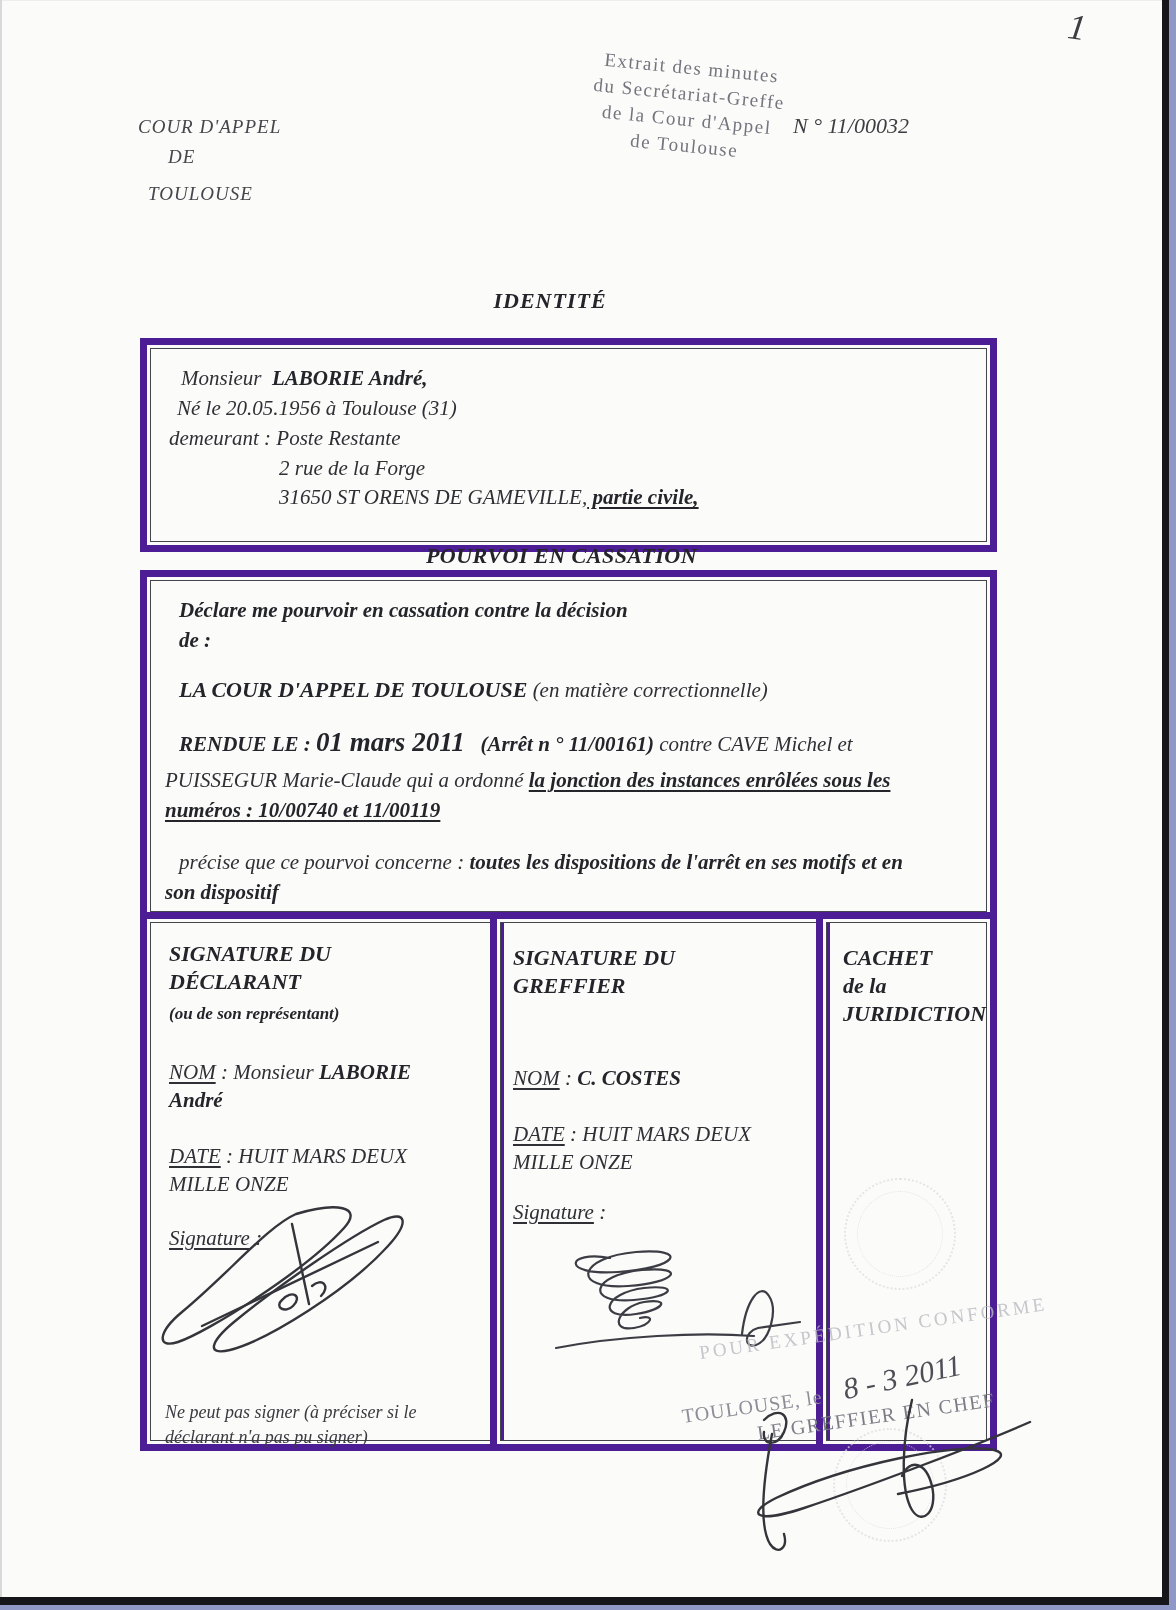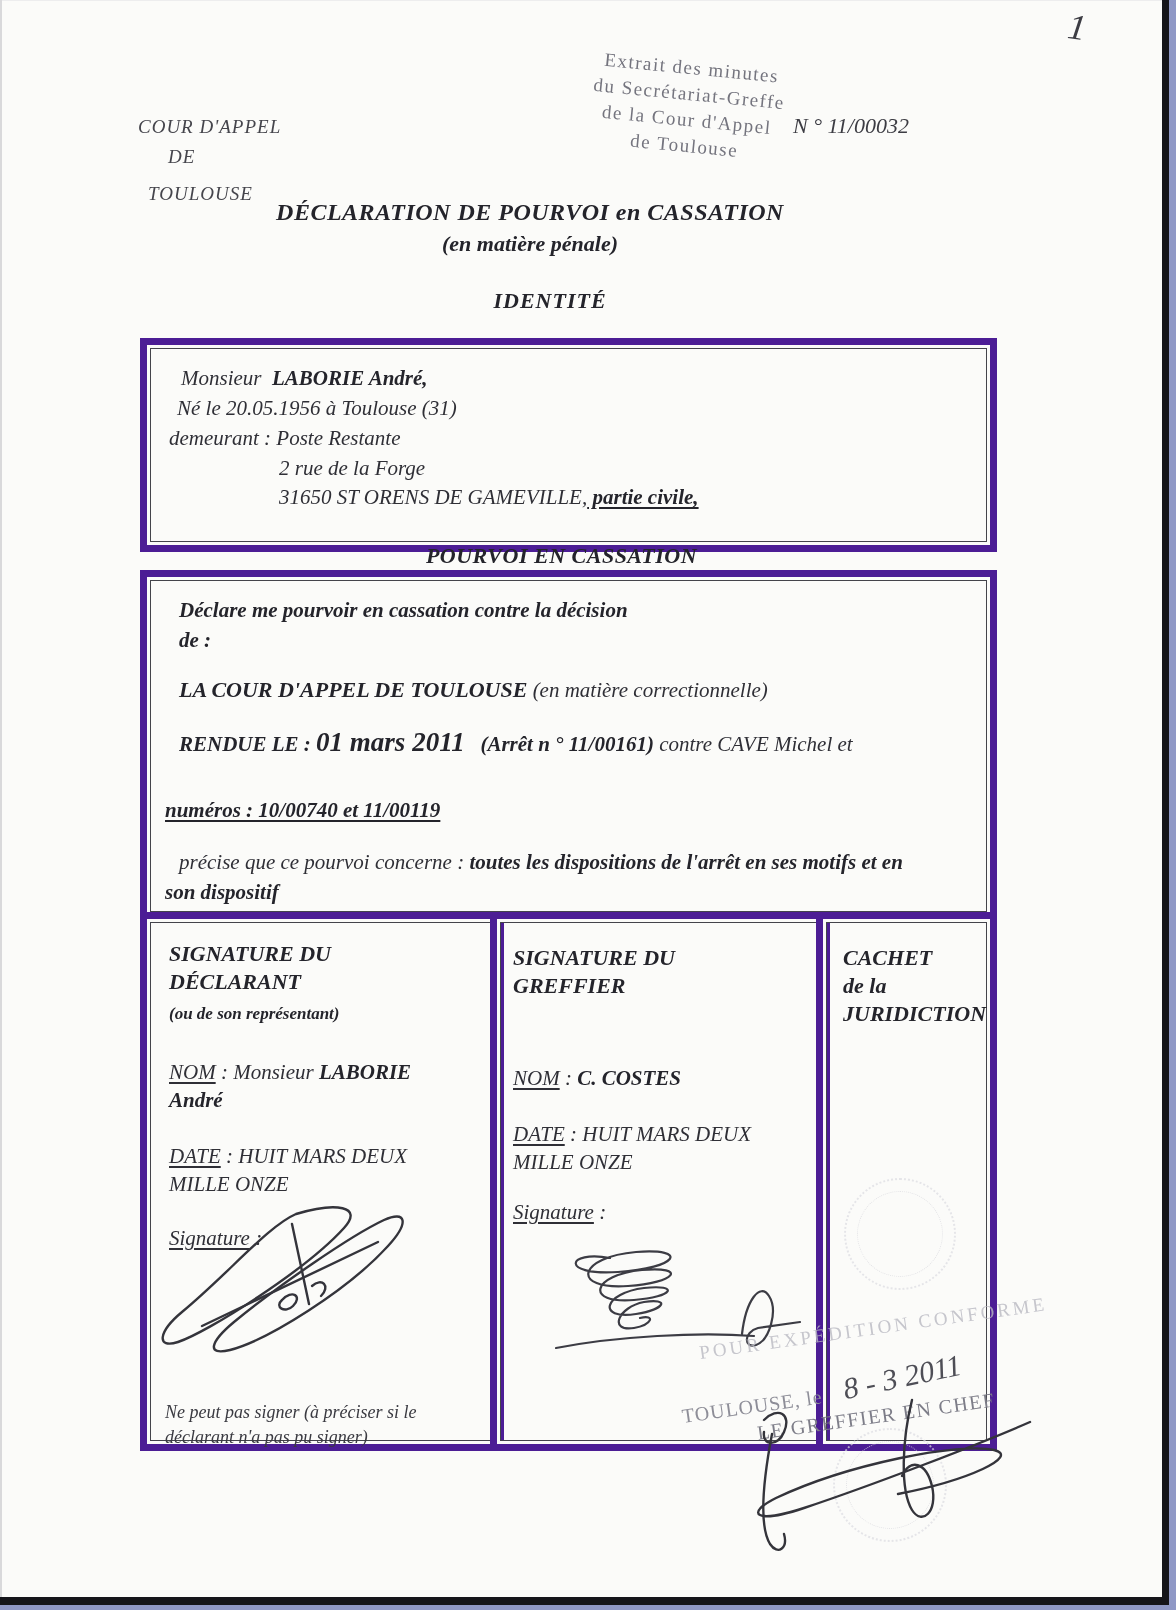--- a/index.html
+++ b/index.html
@@ -51,24 +51,20 @@
 
     <div class="abs stamp-gray center" style="left:548px;top:55px;width:280px;font-size:19px;line-height:26px;letter-spacing:1.5px;transform:rotate(5.5deg);">
       <div>Extrait des minutes</div>
       <div>du Secrétariat-Greffe</div>
       <div>de la Cour d'Appel</div>
       <div>de Toulouse</div>
     </div>
 
     <div class="abs it" style="left:793px;top:113px;font-size:22px;color:#3c3c43;">N ° 11/00032</div>
 
-    <div class="abs center" style="left:100px;top:199px;width:860px;">
-      <div class="it b" style="font-size:24px;letter-spacing:.5px;">DÉCLARATION DE POURVOI en CASSATION</div>
-      <div class="it b" style="font-size:22px;margin-top:5px;">(en matière pénale)</div>
-    </div>
 
     <div class="abs center" style="left:140px;top:288px;width:820px;">
       <span class="it b" style="font-size:22px;letter-spacing:1px;">IDENTITÉ</span>
     </div>
 
     <div class="dbox" style="left:140px;top:338px;width:843px;height:200px;">
       <div class="line" style="left:34px;top:20px;">
         <span>Monsieur</span><span>&nbsp;&nbsp;</span><span class="b">LABORIE André,</span>
       </div>
       <div class="line" style="left:30px;top:50px;">Né le 20.05.1956 à Toulouse (31)</div>
@@ -84,20 +80,23 @@
     </div>
 
     <div class="dbox" style="left:140px;top:570px;width:843px;height:338px;">
       <div class="line b" style="left:32px;top:20px;">Déclare me pourvoir en cassation contre la décision</div>
       <div class="line b" style="left:32px;top:50px;">de :</div>
       <div class="line" style="left:32px;top:100px;">
         <span class="b" style="font-size:22px;text-align:right;">LA COUR D'APPEL DE TOULOUSE</span><span> (en matière correctionnelle)</span>
       </div>
       <div class="line" style="left:32px;top:152px;">
         <span class="b">RENDUE LE  :</span><span>&nbsp;</span><span class="b" style="font-size:27px;">01 mars 2011</span><span>&nbsp;&nbsp;&nbsp;</span><span class="b">(Arrêt n ° 11/00161)</span><span> contre CAVE Michel et</span>
+      </div>
+      <div class="line" style="left:18px;top:190px;">
+        <span>PUISSEGUR Marie-Claude qui a ordonné </span><span class="b u">la jonction des instances enrôlées sous les</span>
       </div>
       <div class="line b u" style="left:18px;top:220px;">numéros : 10/00740 et 11/00119</div>
       <div class="line" style="left:32px;top:272px;">
         <span>précise que ce pourvoi concerne : </span><span class="b">toutes les dispositions de l'arrêt en ses motifs et en</span>
       </div>
       <div class="line b" style="left:18px;top:302px;">son dispositif</div>
     </div>
 
     <div class="dbox" style="left:140px;top:912px;width:350px;height:525px;">
       <div class="line b" style="left:22px;top:22px;font-size:22px;">SIGNATURE DU</div>

